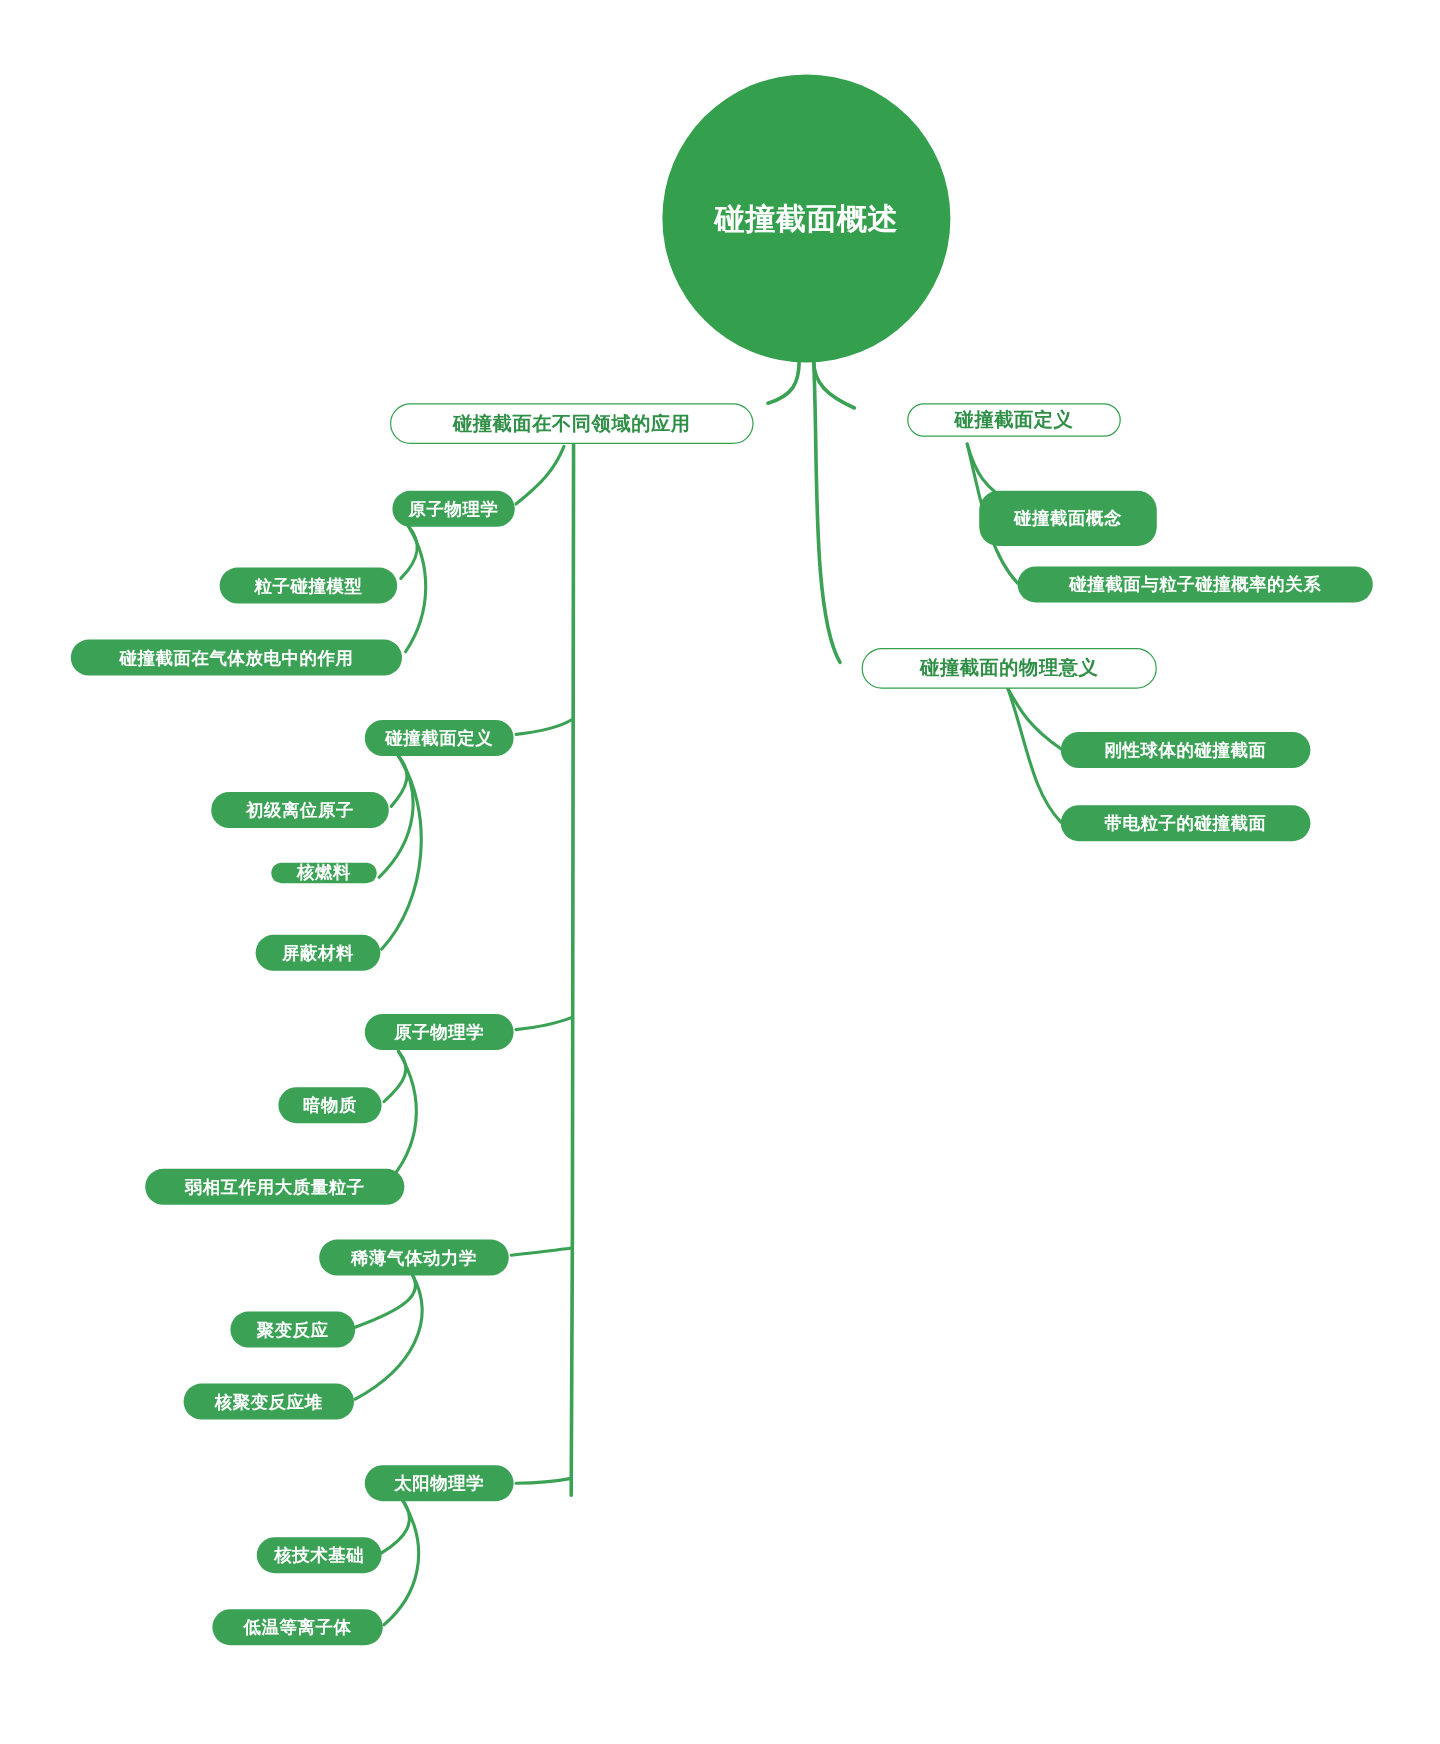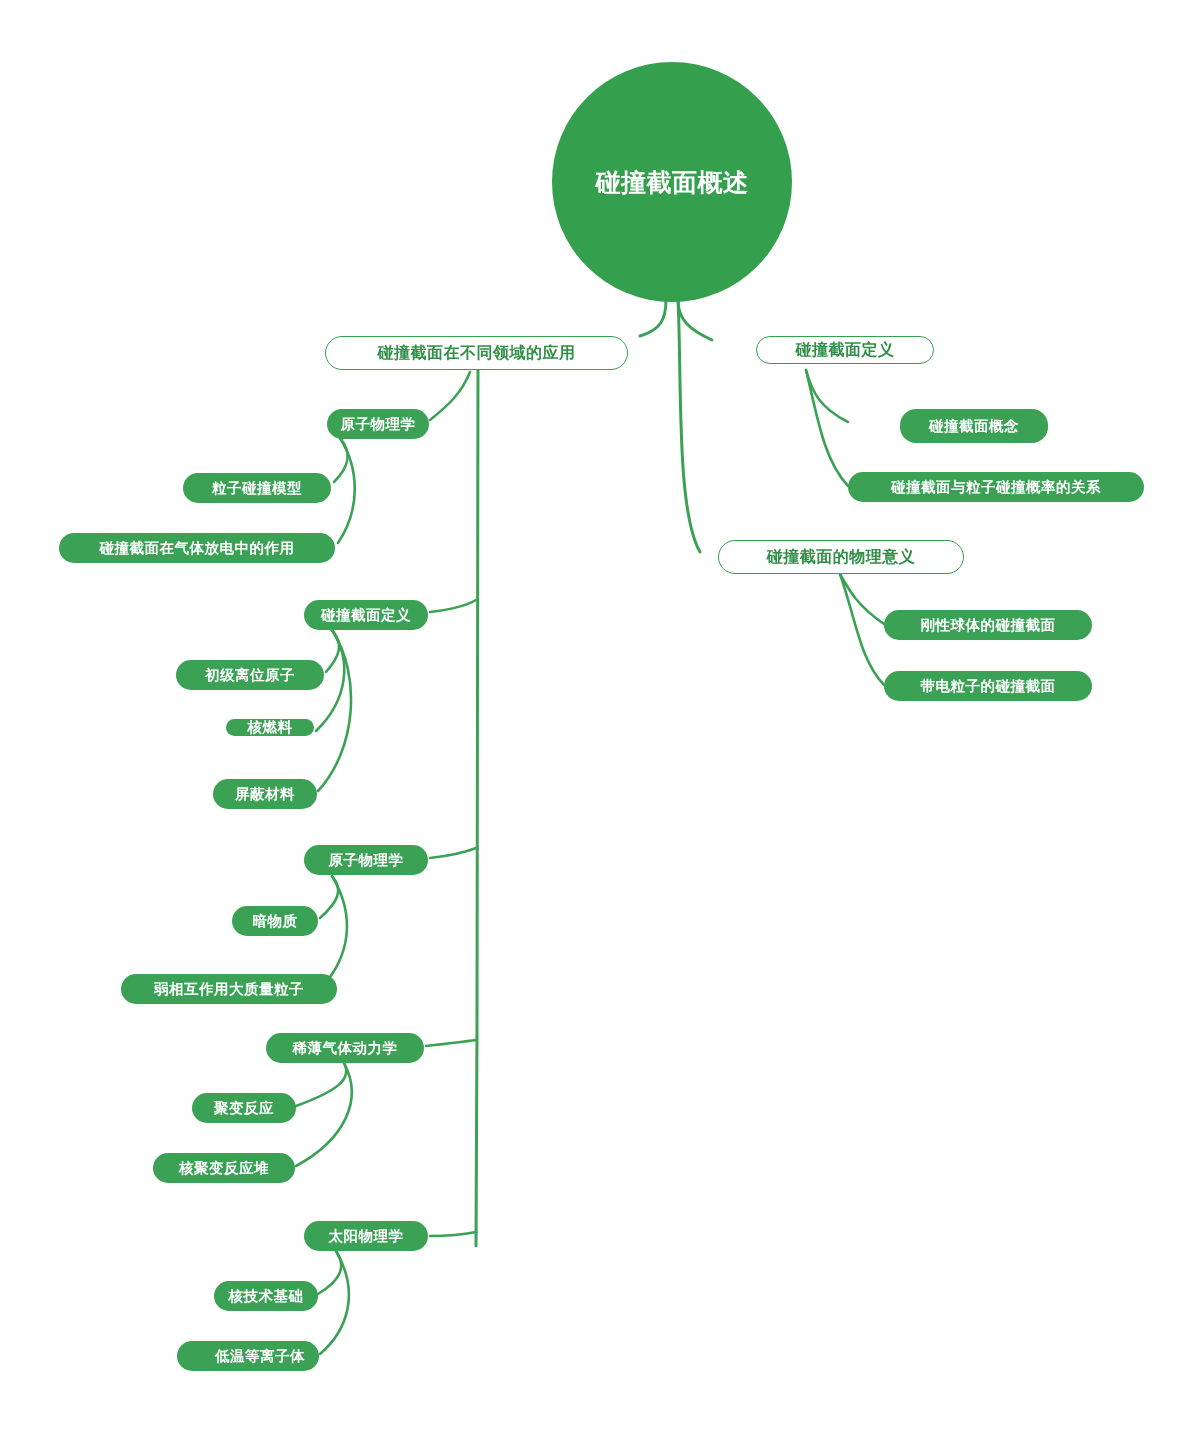--- a/index.html
+++ b/index.html
@@ -161,28 +161,28 @@
   <div class="node lvl2" style="left:153px; top:1153px; width:142px; height:30px;">
     <span>核聚变反应堆</span>
   </div>
 
   <div class="node lvl2" style="left:304px; top:1221px; width:124px; height:30px;">
     <span>太阳物理学</span>
   </div>
   <div class="node lvl2" style="left:214px; top:1281px; width:104px; height:30px;">
     <span>核技术基础</span>
   </div>
-  <div class="node lvl2" style="left:177px; top:1341px; width:142px; height:30px;justify-content:flex-end;">
+  <div class="node lvl2" style="left:177px; top:1341px; width:142px; height:30px;">
     <span>低温等离子体</span>
   </div>
 
   <div class="node lvl1" style="left:756px; top:336px; width:178px; height:28px;">
     <span>碰撞截面定义</span>
   </div>
-  <div class="node lvl2" style="left:900px; top:409px; width:148px; height:34px;">
+  <div class="node lvl2" style="left:816px; top:409px; width:148px; height:46px;">
     <span>碰撞截面概念</span>
   </div>
   <div class="node lvl2" style="left:848px; top:472px; width:296px; height:30px;">
     <span>碰撞截面与粒子碰撞概率的关系</span>
   </div>
 
   <div class="node lvl1" style="left:718px; top:540px; width:246px; height:34px;">
     <span>碰撞截面的物理意义</span>
   </div>
   <div class="node lvl2" style="left:884px; top:610px; width:208px; height:30px;">

